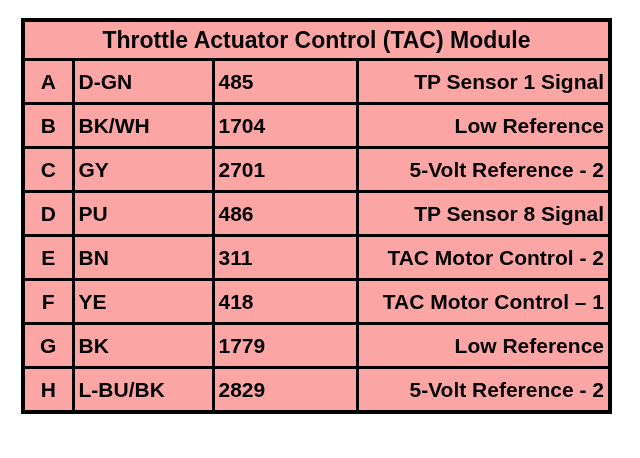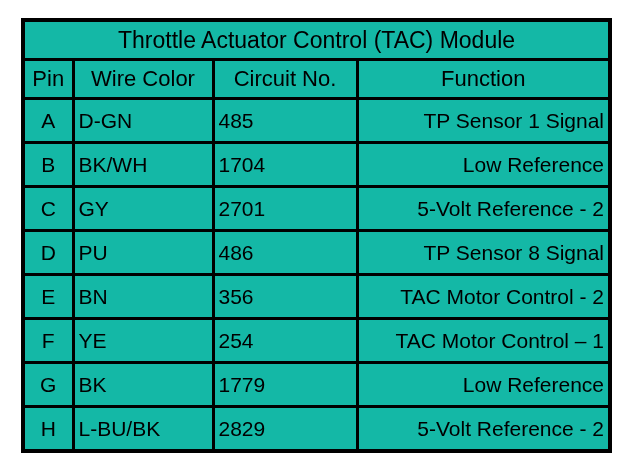--- a/index.html
+++ b/index.html
@@ -31,23 +31,23 @@
     border-collapse: collapse;
     table-layout: fixed;
     background: #ffffff;
     border: 4px solid #000000;
   }
 
   .tac-table td,
   .tac-table th {
     border: 3px solid #000000;
     padding: 0 4px;
-    background: #14b8a6;
+    background: #fca5a5;
     color: #000000;
-    font-weight: normal;
+    font-weight: bold;
     line-height: 1;
     vertical-align: middle;
     white-space: nowrap;
     overflow: hidden;
   }
 
   
   .title-cell {
     height: 36px;
     text-align: center;
@@ -96,26 +96,20 @@
       <col class="c-pin">
       <col class="c-wire">
       <col class="c-circ">
       <col class="c-fn">
     </colgroup>
 
     <thead>
       <tr>
         <td class="title-cell" colspan="4">Throttle Actuator Control (TAC) Module</td>
       </tr>
-      <tr>
-        <th class="head-cell">Pin</th>
-        <th class="head-cell">Wire Color</th>
-        <th class="head-cell">Circuit No.</th>
-        <th class="head-cell fn">Function</th>
-      </tr>
     </thead>
 
     <tbody>
       <tr class="data-row">
         <td class="cell-pin">A</td>
         <td class="cell-wire">D-GN</td>
         <td class="cell-circ">485</td>
         <td class="cell-fn">TP Sensor 1 Signal</td>
       </tr>
       <tr class="data-row">
@@ -132,27 +126,27 @@
       </tr>
       <tr class="data-row">
         <td class="cell-pin">D</td>
         <td class="cell-wire">PU</td>
         <td class="cell-circ">486</td>
         <td class="cell-fn">TP Sensor 8 Signal</td>
       </tr>
       <tr class="data-row">
         <td class="cell-pin">E</td>
         <td class="cell-wire">BN</td>
-        <td class="cell-circ">356</td>
+        <td class="cell-circ">311</td>
         <td class="cell-fn">TAC Motor Control - 2</td>
       </tr>
       <tr class="data-row">
         <td class="cell-pin">F</td>
         <td class="cell-wire">YE</td>
-        <td class="cell-circ">254</td>
+        <td class="cell-circ">418</td>
         <td class="cell-fn">TAC Motor Control – 1</td>
       </tr>
       <tr class="data-row">
         <td class="cell-pin">G</td>
         <td class="cell-wire">BK</td>
         <td class="cell-circ">1779</td>
         <td class="cell-fn">Low Reference</td>
       </tr>
       <tr class="data-row">
         <td class="cell-pin">H</td>

